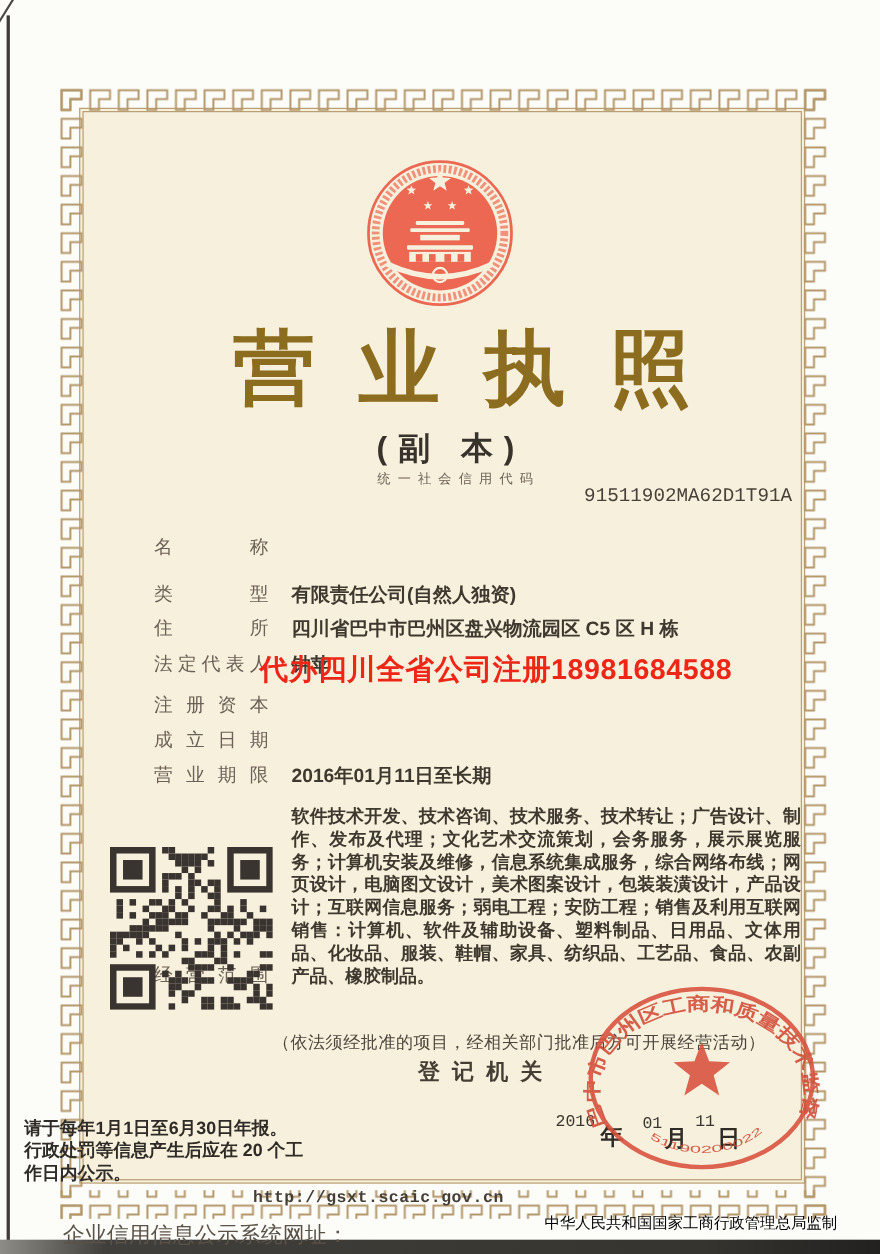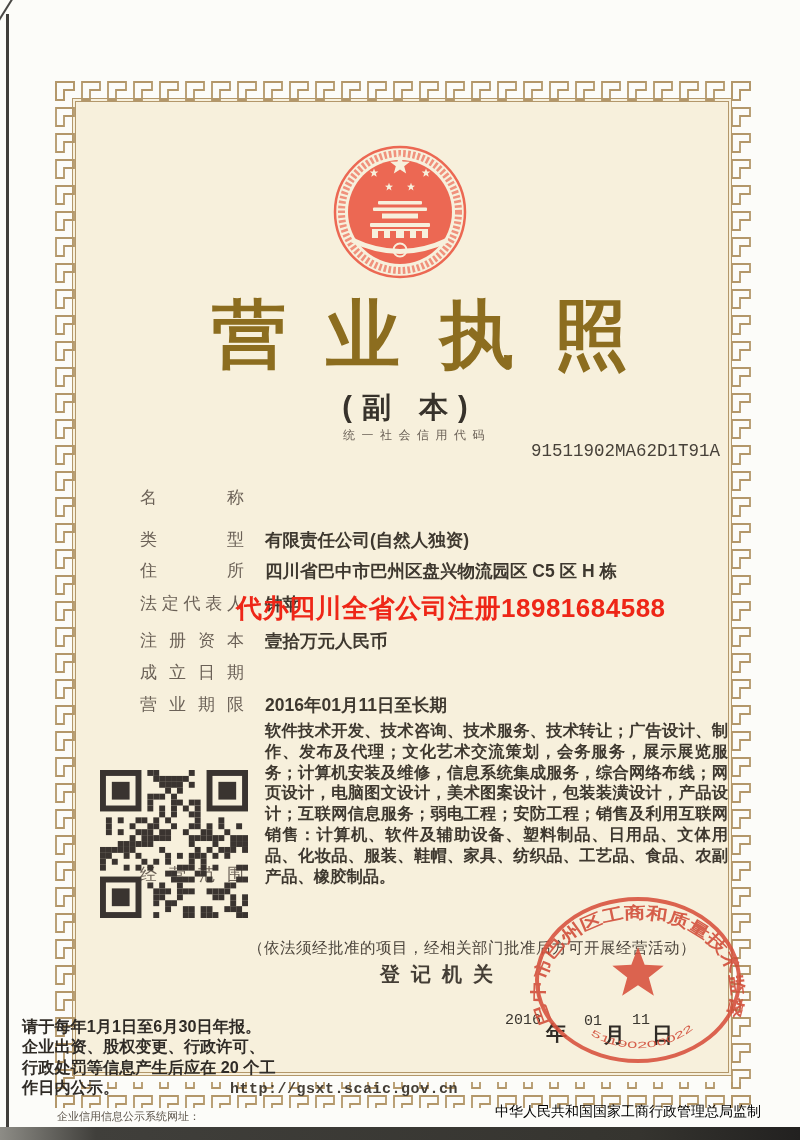--- a/index.html
+++ b/index.html
@@ -38,38 +38,38 @@
   .credit-code{left:531px;top:441px;font-size:17.5px;color:#474139;font-family:"Liberation Mono","DejaVu Sans Mono",monospace;}
   
   .row{position:absolute;left:140px;display:flex;align-items:flex-end;}
   .f-label{
     width:104px;flex:none;font-size:17px;color:var(--ink-gray,#6b6157);
     text-align:justify;text-align-last:justify;
   }
   .f-value{
     margin-left:21px;width:463px;font-size:17.5px;font-weight:700;color:#3e382f;line-height:21px;
   }
-  .f-value.scope{font-size:16.3px;line-height:20.8px;text-align:justify;}
+  .f-value.scope{font-size:16.3px;line-height:20.8px;text-align:justify;margin-top:12px;}
   
   .watermark{
     left:236px;top:591px;font-size:26px;font-weight:600;white-space:nowrap;
     color:var(--watermark-red,#ee2617);letter-spacing:0.5px;z-index:30;text-align:center;
   }
   
   .approval-note{left:248px;top:938px;font-size:15.5px;color:#4b443b;white-space:nowrap;letter-spacing:0.5px;}
   .registry{left:380px;top:961px;font-size:20px;font-weight:700;color:#443e35;letter-spacing:11px;white-space:nowrap;}
   .seal{left:526px;top:892px;z-index:20;opacity:0.88;}
   
   .d-num{position:absolute;font-size:15px;color:#3a362f;font-family:"Liberation Mono","DejaVu Sans Mono",monospace;}
   .d-char{position:absolute;font-size:21px;font-weight:700;color:#2f2b26;}
   
   .annual{left:22px;top:1016px;width:290px;font-size:16.2px;font-weight:700;color:#2f2b26;line-height:20.4px;z-index:25;}
   .url{left:230px;top:1081px;font-size:15px;font-weight:700;letter-spacing:0.5px;color:#443e36;
     font-family:"Liberation Mono","DejaVu Sans Mono",monospace;z-index:25;}
-  .sys-label{left:57px;top:1109px;font-size:11px;color:#5a5248;}
+  .sys-label{left:57px;top:1109px;font-size:20px;color:#5a5248;}
   .issuer{left:495px;top:1103px;font-size:14px;color:#000000;}
   .qr{left:100px;top:770px;z-index:10;}
 </style>
 </head>
 <body>
 
 <div class="abs scan-corner"></div>
 <div class="abs scan-left-edge"></div>
 <div class="abs scan-bottom"></div>
 
@@ -128,21 +128,20 @@
 <div class="row" style="top:553px">
   <div class="f-label" style="padding-top:6px">住所</div>
   <div class="f-value">四川省巴中市巴州区盘兴物流园区 C5 区 H 栋</div>
 </div>
 <div class="row" style="top:592px">
   <div class="f-label">法定代表人</div>
   <div class="f-value">钟苹</div>
 </div>
 <div class="row" style="top:629px">
   <div class="f-label">注册资本</div>
-  <div class="f-value">壹拾万元人民币</div>
 </div>
 <div class="row" style="top:661px">
   <div class="f-label">成立日期</div>
 </div>
 <div class="row" style="top:693px">
   <div class="f-label">营业期限</div>
   <div class="f-value">2016年01月11日至长期</div>
 </div>
 <div class="row" style="top:720px">
   <div class="f-label">经营范围</div>
@@ -368,19 +367,18 @@
 
 <span class="d-num" style="left:505px;top:1012px">2016</span>
 <span class="d-char" style="left:546px;top:1019px">年</span>
 <span class="d-num" style="left:584px;top:1013px">01</span>
 <span class="d-char" style="left:604px;top:1021px">月</span>
 <span class="d-num" style="left:632px;top:1012px">11</span>
 <span class="d-char" style="left:652px;top:1021px">日</span>
 
 <div class="abs annual">
   <div>请于每年1月1日至6月30日年报。</div>
-  <div>企业出资、股权变更、行政许可、</div>
   <div>行政处罚等信息产生后应在 20 个工</div>
   <div>作日内公示。</div>
 </div>
 <div class="abs url">http://gsxt.scaic.gov.cn</div>
 <div class="abs sys-label">企业信用信息公示系统网址：</div>
 <div class="abs issuer">中华人民共和国国家工商行政管理总局监制</div>
 
 </body></html>

